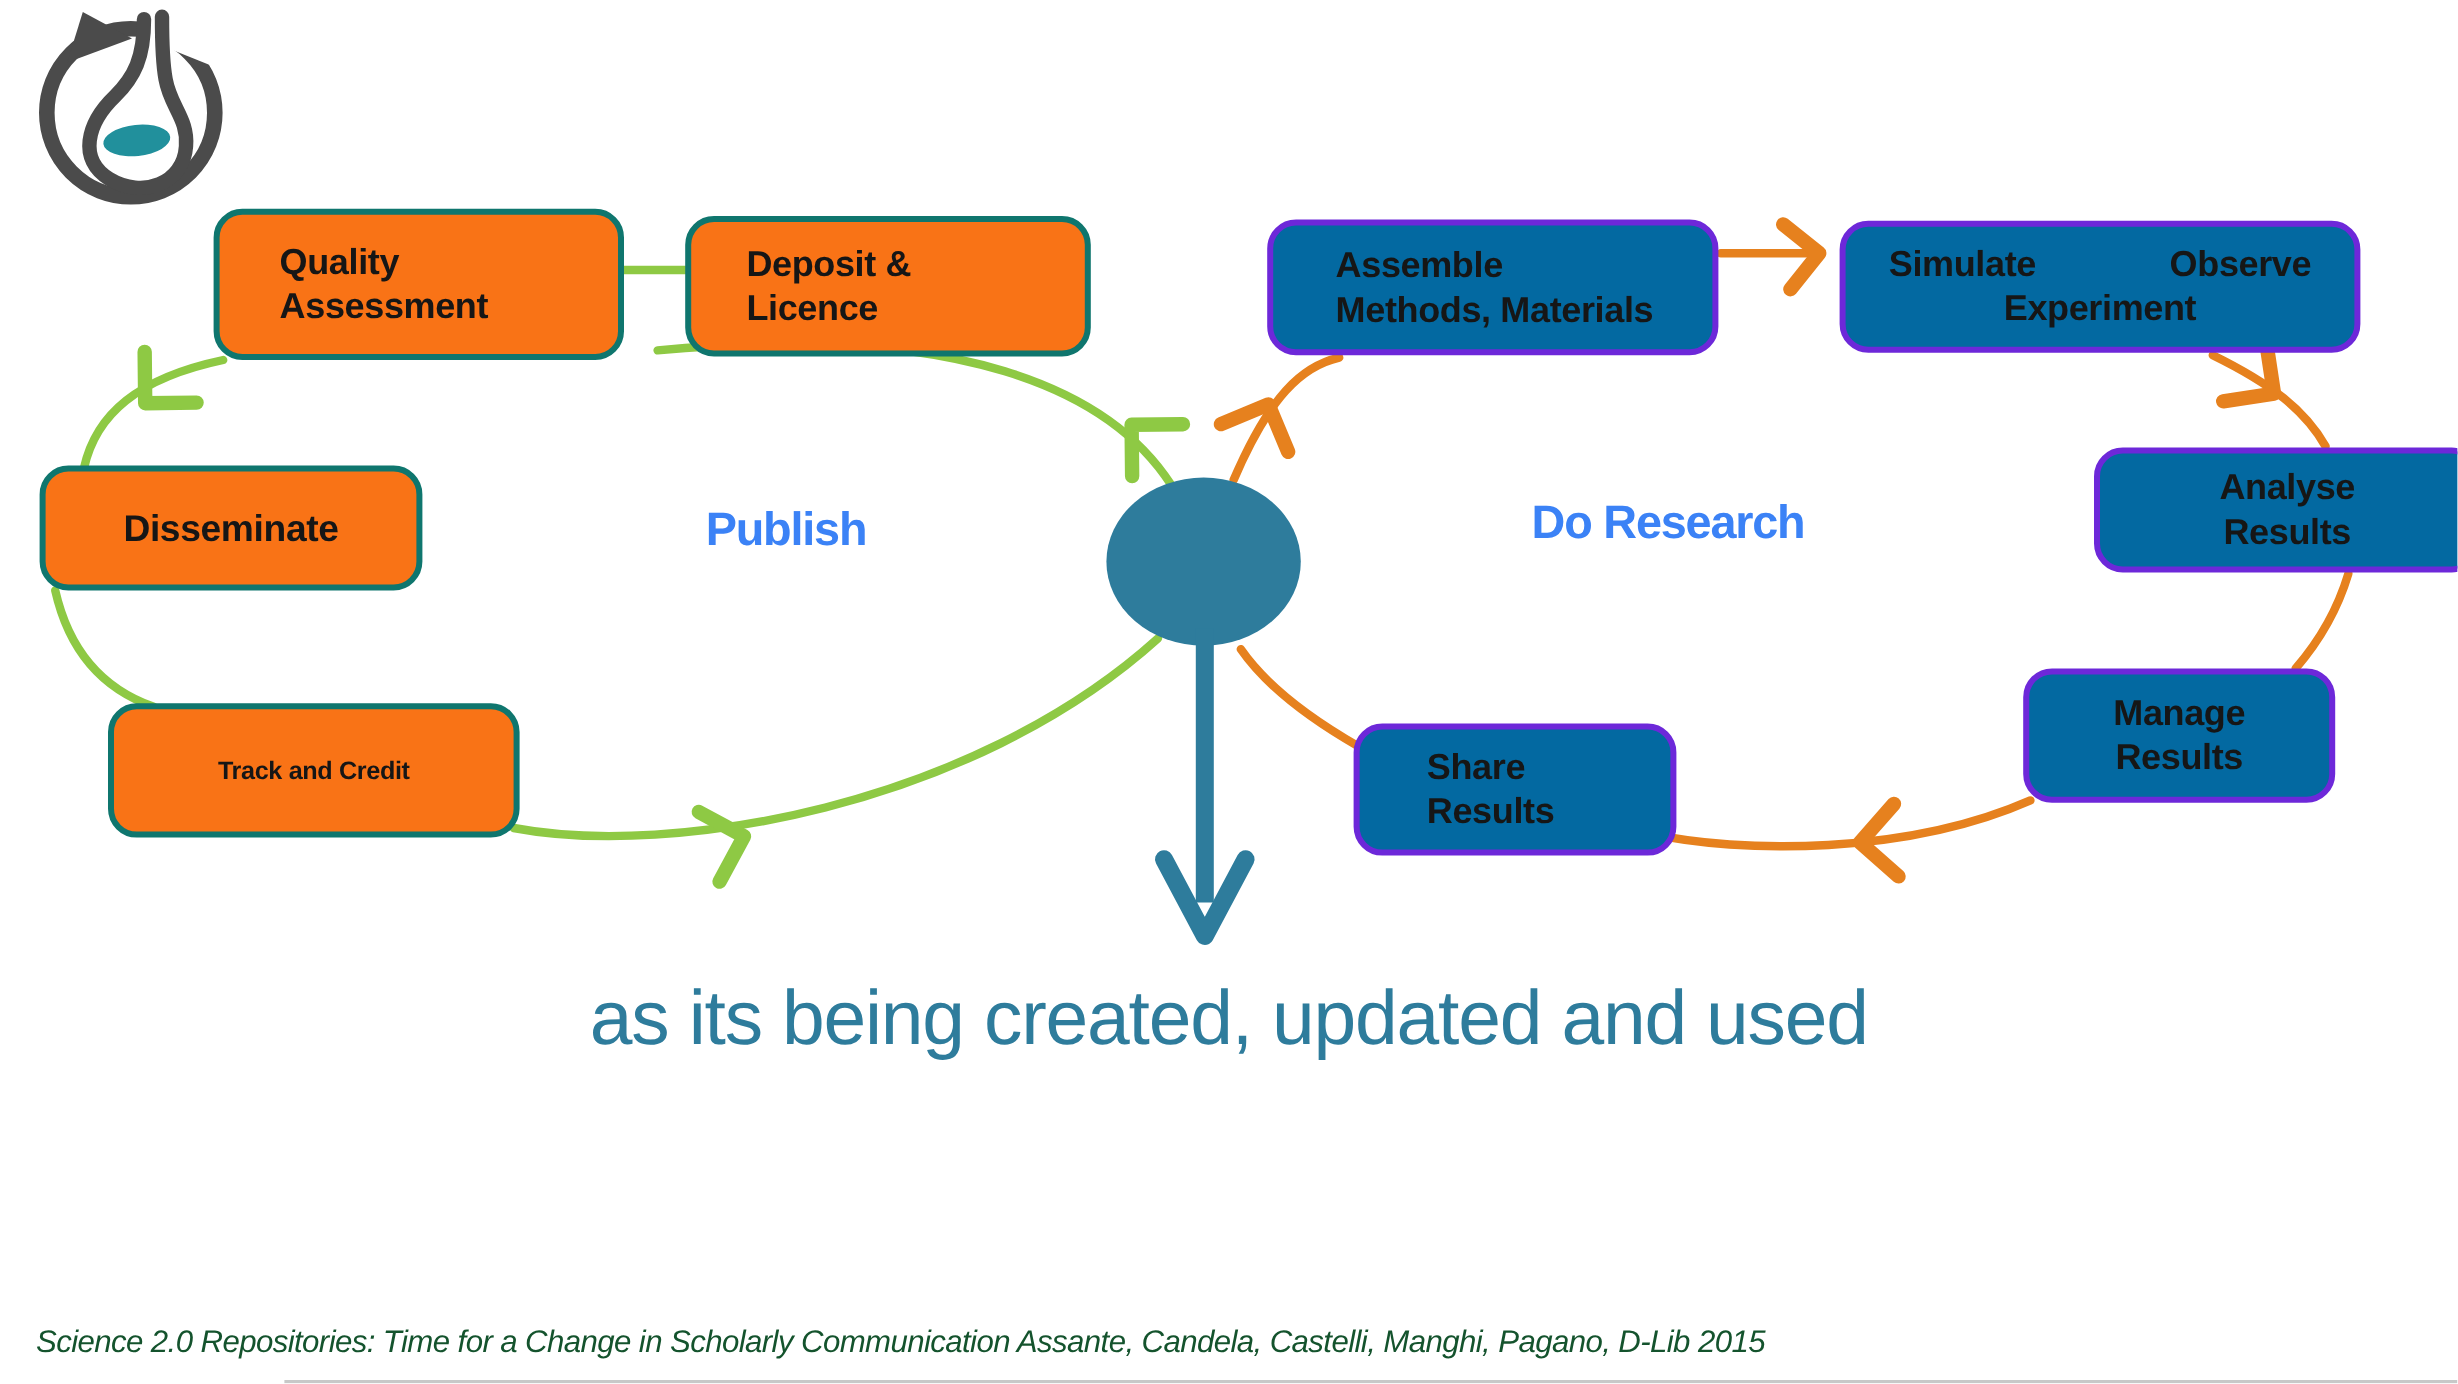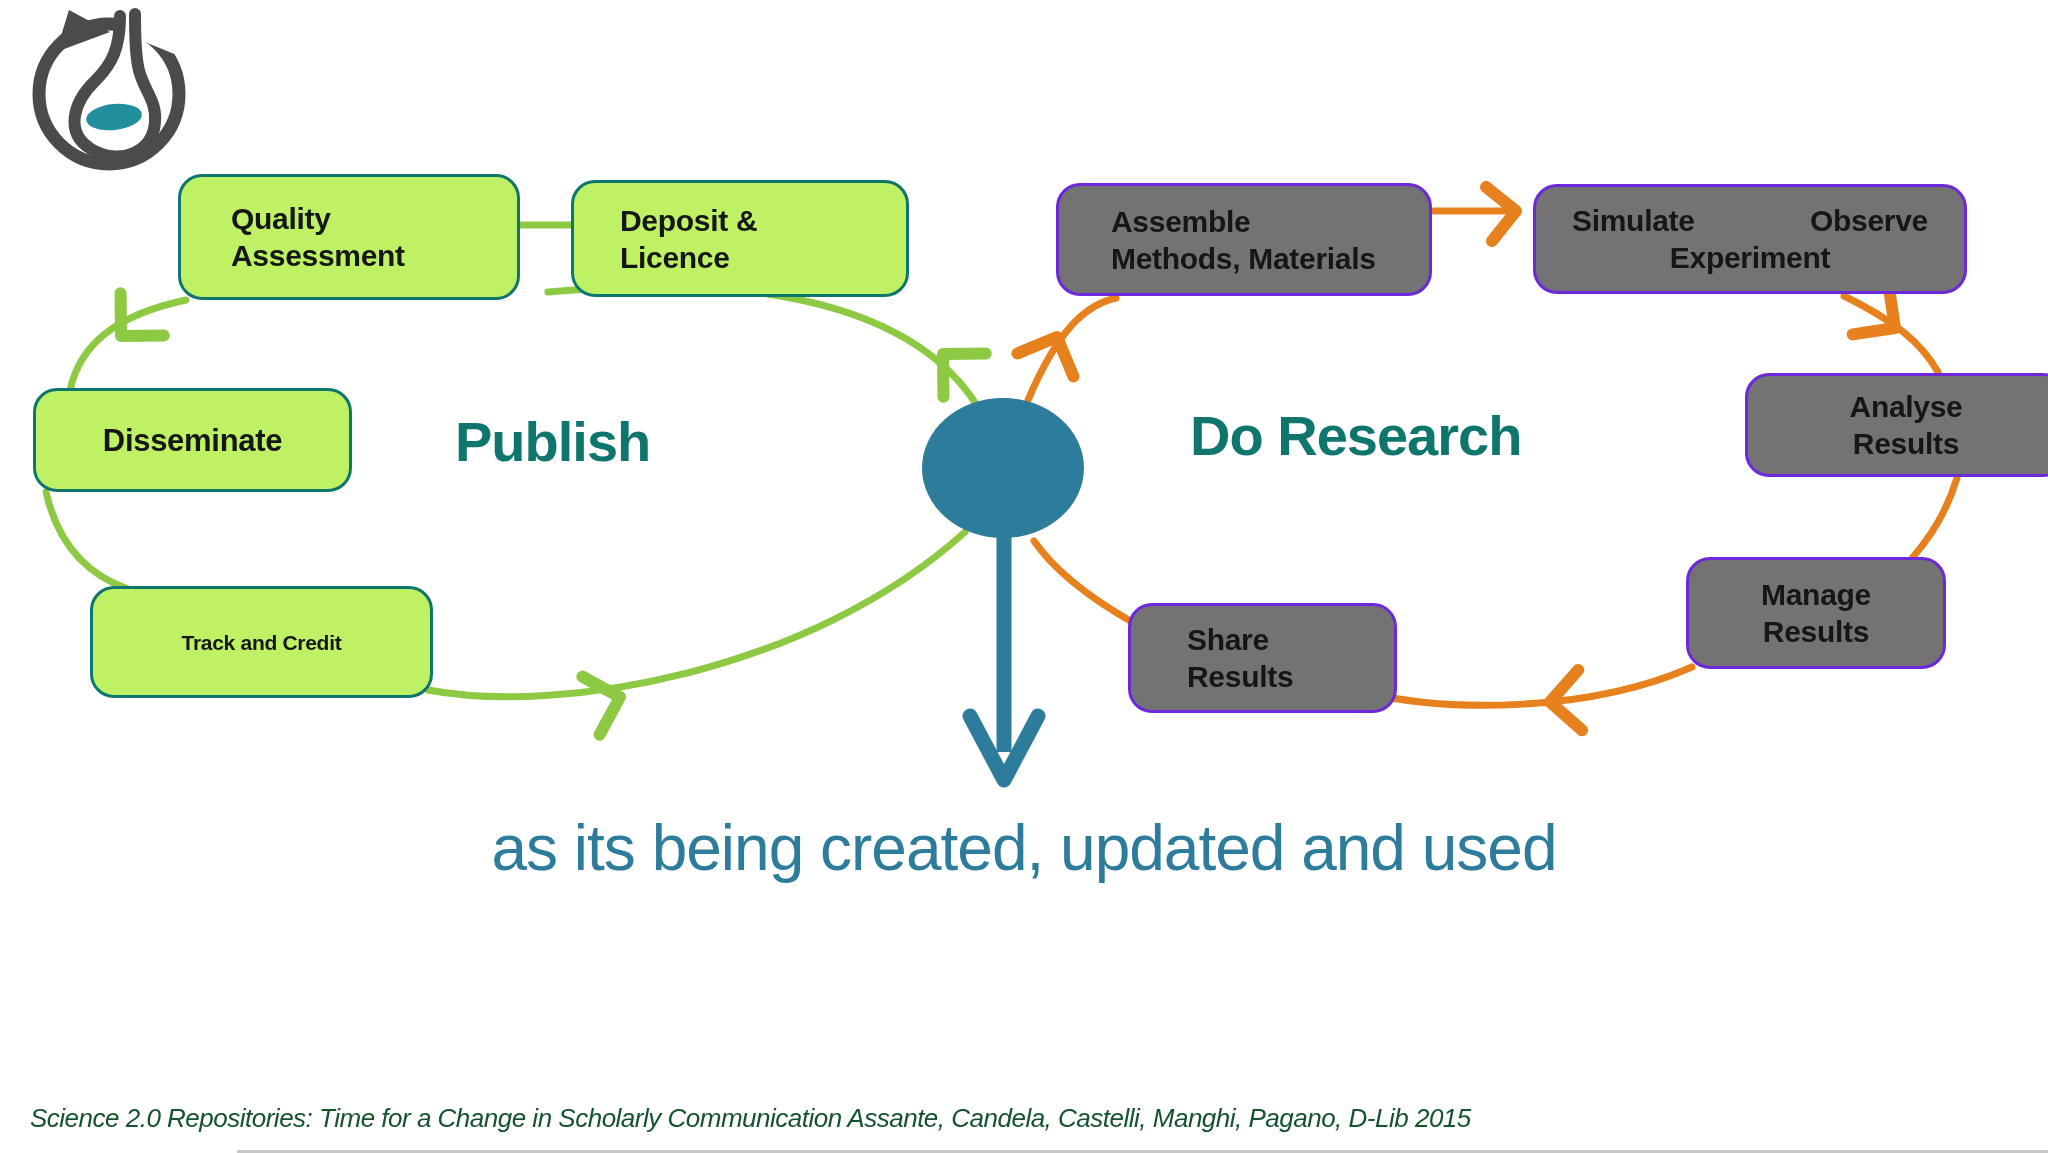--- a/index.html
+++ b/index.html
@@ -10,41 +10,41 @@
   svg{display:block;}
   #cycles-svg{position:absolute;left:0;top:0;z-index:1;}
   #logo-svg{position:absolute;left:14px;top:6px;z-index:3;}
 
   .box{
     position:absolute;z-index:2;border-radius:24px;
     display:flex;flex-direction:column;justify-content:center;
     color:#161616;font-weight:bold;font-size:30px;line-height:37px;
     letter-spacing:-0.3px;white-space:pre-line;box-sizing:border-box;
   }
-  .green-box{background:#bef264;border:3px solid #0f766e;}
-  .orange-box{background:#737373;border:3px solid #6d28d9;}
+  .green-box{background:#f97316;border:5px solid #0f766e;}
+  .orange-box{background:#0369a1;border:5px solid #6d28d9;}
   .left-align{align-items:flex-start;text-align:left;}
   .center-align{align-items:center;text-align:center;}
 
   #box-quality{left:178px;top:174px;width:342px;height:126px;padding-left:50px;}
   #box-deposit{left:571px;top:180px;width:338px;height:117px;padding-left:46px;}
   #box-disseminate{left:33px;top:388px;width:319px;height:104px;font-size:31px;}
   #box-track{left:90px;top:586px;width:343px;height:112px;font-size:21px;}
   #box-assemble{left:1056px;top:183px;width:376px;height:113px;padding-left:52px;}
   #box-simulate{left:1533px;top:184px;width:434px;height:110px;padding:0 36px;}
   #box-analyse{left:1700px;top:373px;width:322px;height:104px;margin-left:45px;}
   #box-manage{left:1686px;top:557px;width:260px;height:112px;}
   #box-share{left:1128px;top:603px;width:269px;height:110px;padding-left:56px;}
 
   .sim-row{display:flex;justify-content:space-between;width:100%;}
   .sim-bottom{text-align:center;width:100%;}
 
   .cycle-label{
-    position:absolute;z-index:2;color:#0f766e;font-size:56px;font-weight:bold;
-    letter-spacing:-1px;line-height:60px;
+    position:absolute;z-index:2;color:#3b82f6;font-size:39px;font-weight:bold;
+    text-align:center;letter-spacing:-1px;line-height:60px;
   }
   #publish-label{left:455px;top:412px;width:400px;}
   #doresearch-label{left:1190px;top:406px;width:400px;}
 
   .headline{
     position:absolute;z-index:2;left:0;top:802px;width:2048px;text-align:center;
     color:#2e7c9c;font-size:64px;line-height:92px;letter-spacing:-1px;font-weight:normal;
   }
   .headline .hl-bold{font-weight:bold;}
 

